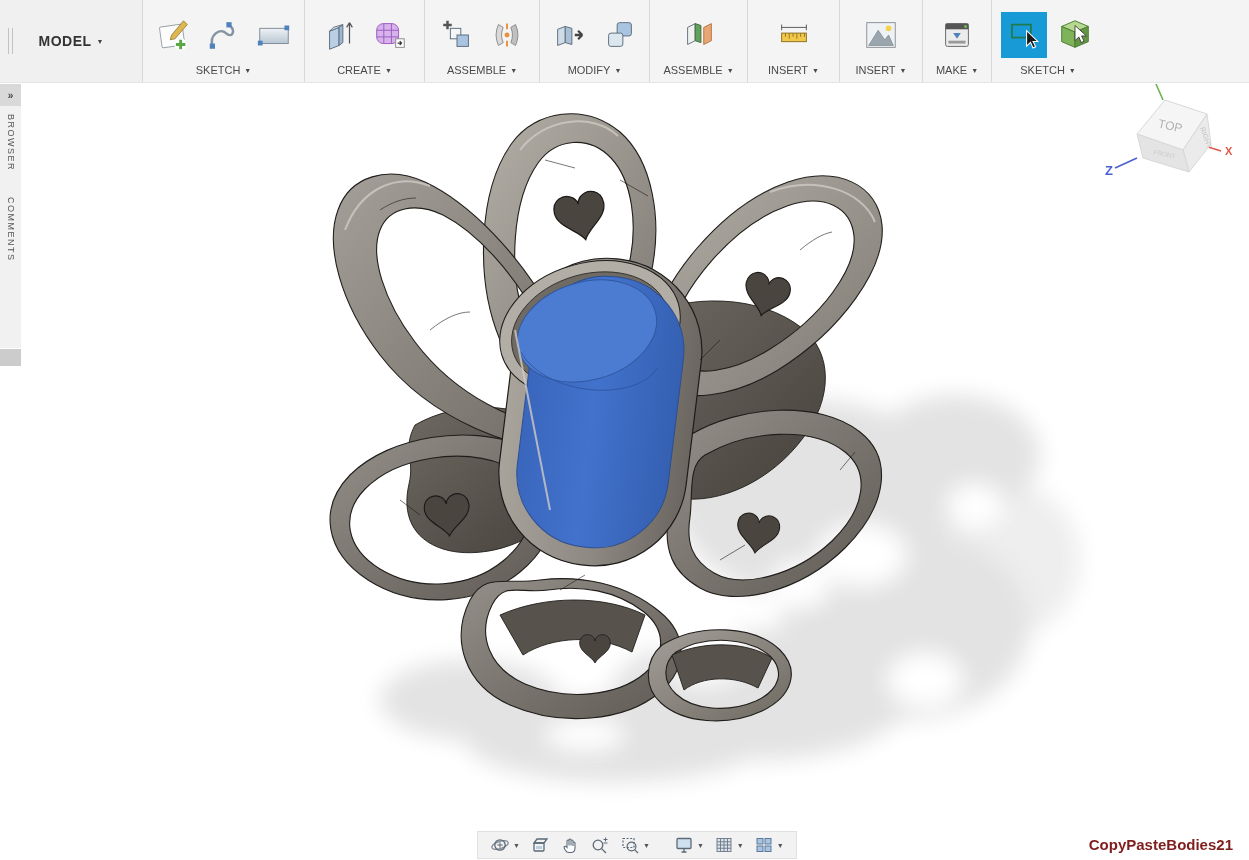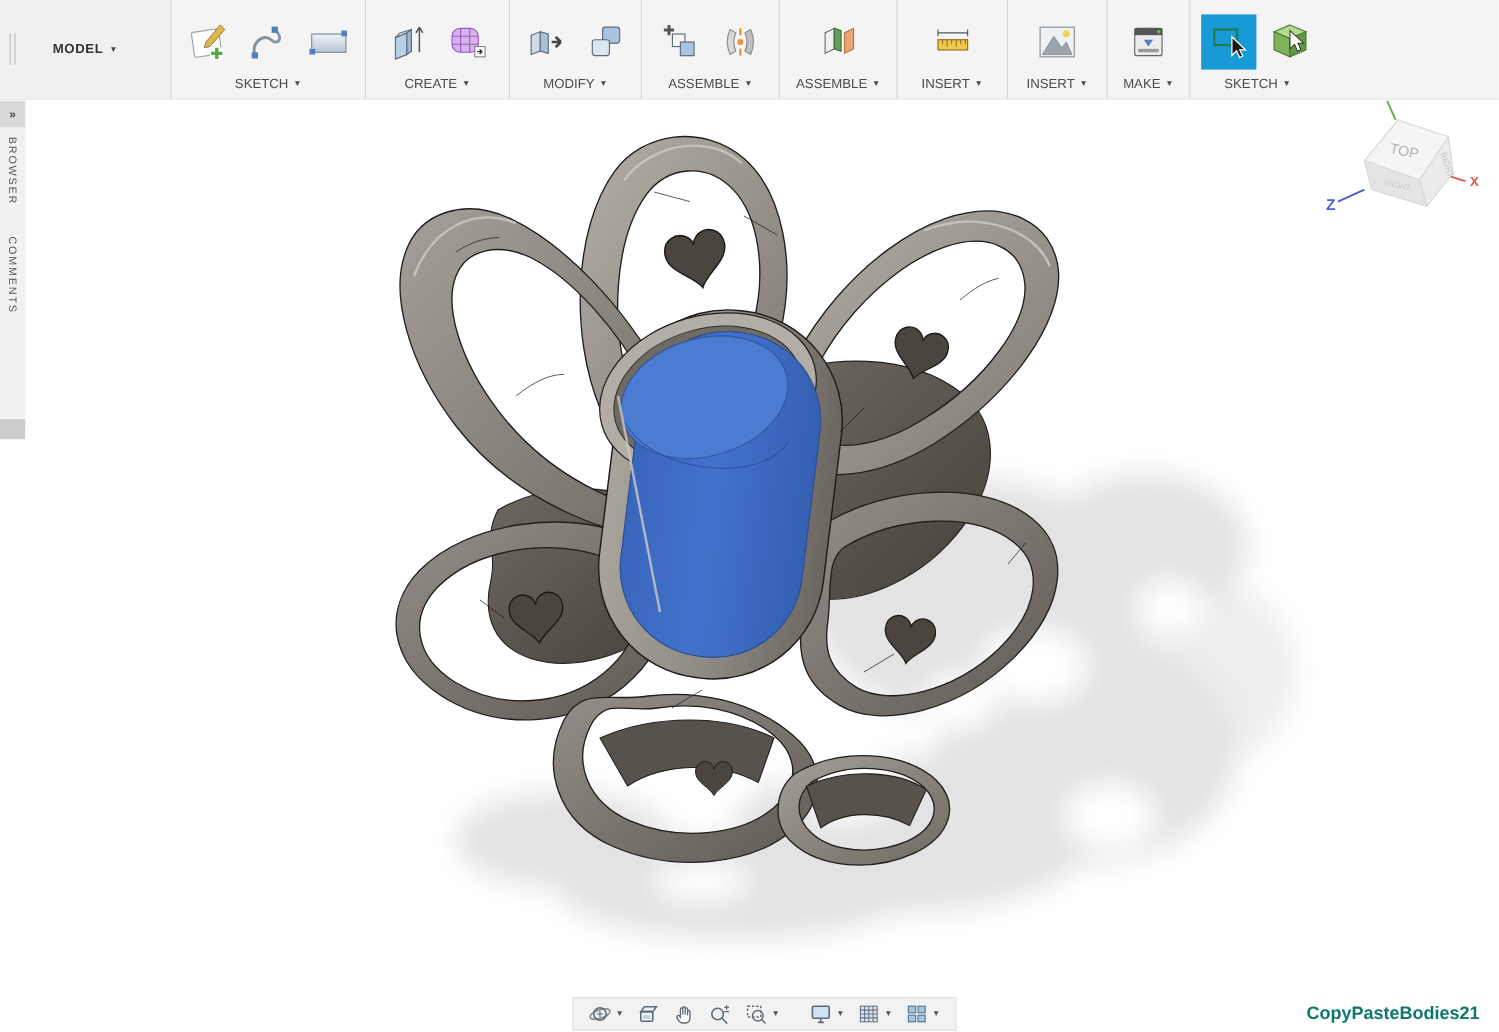--- a/index.html
+++ b/index.html
@@ -8,21 +8,21 @@
   #app { position:absolute; inset:0; width:1249px; height:860px; background:#fff; }
 
   
   .topbar { position:absolute; top:0; left:0; width:1249px; height:83px; background:#f4f4f4;
             border-bottom:1px solid #e6e6e6; display:flex; z-index:10; }
   .model-section { width:143px; height:100%; position:relative; display:flex; align-items:center;
                    justify-content:center; border-right:1px solid #d8d8d8; background:#f0f0f0; }
   .grip { position:absolute; left:8px; top:28px; width:7px; height:26px; display:flex; gap:3px; }
   .grip span { width:1px; height:100%; background:#c2c2c2; }
   .model-btn { display:flex; align-items:center; gap:5px; cursor:pointer; }
-  .model-btn .lbl { font-size:11px; font-weight:bold; color:#333; letter-spacing:.5px; }
+  .model-btn .lbl { font-size:14px; font-weight:bold; color:#333; letter-spacing:.5px; }
   .model-btn .car { font-size:7px; color:#444; }
   .tb-group { height:100%; border-right:1px solid #d8d8d8; display:flex; flex-direction:column;
               align-items:center; justify-content:space-between; padding:6px 0 4px 0; }
   .tb-icons { display:flex; align-items:center; justify-content:center; gap:10px; flex:1; }
   .tb-label { display:flex; align-items:center; gap:4px; font-size:11px; color:#4a4a4a; cursor:pointer;
               padding-bottom:2px; }
   .tb-label .car { font-size:7px; color:#4a4a4a; }
   .tb-ico { width:40px; height:40px; display:flex; align-items:center; justify-content:center; cursor:pointer; }
   .tb-ico svg { width:38px; height:38px; }
   .tb-ico.active { background:#189ad6; width:46px; height:46px; }
@@ -47,21 +47,21 @@
 
   
   .navbar { position:absolute; left:477px; top:831px; height:28px; z-index:8; background:#f2f2f2;
             border:1px solid #e0e0e0; display:flex; align-items:center; padding:0 10px; gap:6px; }
   .nav-item { display:flex; align-items:center; gap:3px; cursor:pointer; padding:2px; }
   .nav-item svg { width:20px; height:20px; }
   .nav-car { font-size:7px; color:#555; }
   .nav-gap { width:8px; }
 
   
-  .doc-label { position:absolute; right:16px; bottom:7px; font-size:15px; font-weight:bold; color:#0f766e; z-index:8; }
+  .doc-label { position:absolute; right:16px; bottom:7px; font-size:15px; font-weight:bold; color:#7f1d1d; z-index:8; }
 </style>
 </head>
 <body>
 
 <div id="app">
 
   <svg class="canvas-svg" viewBox="0 0 1249 860">
     <defs>
       <linearGradient id="gA" x1="0" y1="0" x2="1" y2="1">
         <stop offset="0" stop-color="#b3aea6"></stop>
@@ -254,62 +254,62 @@
             <path d="M28 28.5 h4 m-1.8 -2 l2 2 l-2 2" stroke="#333" fill="none" stroke-width="1.2"></path>
           </svg>
         </div>
       </div>
       <div class="tb-label">
         <span>CREATE</span>
         <span class="car">▼</span>
       </div>
     </div>
 
-    <div class="tb-group g-modify">
-      <div class="tb-icons">
-        <div class="tb-ico">
-          <svg viewBox="0 0 40 40">
-            <path d="M7 14 l8 -3 v17 l-8 3 Z" fill="#cfdce8" stroke="#5c6b79"></path>
-            <path d="M15 11 l7 2 v17 l-7 -2 Z" fill="#a9c0d6" stroke="#5c6b79"></path>
-            <path d="M25 20 h8 m0 0 l-4.5 -4.5 M33 20 l-4.5 4.5" stroke="#444" stroke-width="2.4" fill="none"></path>
-          </svg>
-        </div>
-        <div class="tb-ico">
-          <svg viewBox="0 0 40 40">
-            <rect x="17" y="7" width="15" height="14" rx="2.5" fill="#a9c4e0" stroke="#5c6b79"></rect>
-            <rect x="8" y="18" width="15" height="14" rx="2.5" fill="#dce6ef" stroke="#5c6b79"></rect>
-          </svg>
-        </div>
-      </div>
-      <div class="tb-label">
-        <span>MODIFY</span>
-        <span class="car">▼</span>
-      </div>
-    </div>
-
     <div class="tb-group g-assemble">
       <div class="tb-icons">
         <div class="tb-ico">
           <svg viewBox="0 0 40 40">
             <path d="M10 5 v9 M5.5 9.5 h9" stroke="#555" stroke-width="2.6"></path>
             <rect x="13" y="13" width="11" height="11" fill="#f4f6f8" stroke="#5c6b79"></rect>
             <rect x="20" y="20" width="12" height="12" fill="#a9c4e0" stroke="#5c6b79"></rect>
           </svg>
         </div>
         <div class="tb-ico">
           <svg viewBox="0 0 40 40">
             <path d="M11 9 q-5 11 0 22 l5 -3 q-3.5 -8 0 -16 Z" fill="#d9d9d9" stroke="#8a8a8a"></path>
             <path d="M29 9 q5 11 0 22 l-5 -3 q3.5 -8 0 -16 Z" fill="#c0c0c0" stroke="#8a8a8a"></path>
             <circle cx="20" cy="20" r="2.6" fill="#e8913a"></circle>
             <path d="M20 14 v-6 m0 24 v-6" stroke="#e8913a" stroke-width="2"></path>
           </svg>
         </div>
       </div>
       <div class="tb-label">
         <span>ASSEMBLE</span>
+        <span class="car">▼</span>
+      </div>
+    </div>
+
+    <div class="tb-group g-modify">
+      <div class="tb-icons">
+        <div class="tb-ico">
+          <svg viewBox="0 0 40 40">
+            <path d="M7 14 l8 -3 v17 l-8 3 Z" fill="#cfdce8" stroke="#5c6b79"></path>
+            <path d="M15 11 l7 2 v17 l-7 -2 Z" fill="#a9c0d6" stroke="#5c6b79"></path>
+            <path d="M25 20 h8 m0 0 l-4.5 -4.5 M33 20 l-4.5 4.5" stroke="#444" stroke-width="2.4" fill="none"></path>
+          </svg>
+        </div>
+        <div class="tb-ico">
+          <svg viewBox="0 0 40 40">
+            <rect x="17" y="7" width="15" height="14" rx="2.5" fill="#a9c4e0" stroke="#5c6b79"></rect>
+            <rect x="8" y="18" width="15" height="14" rx="2.5" fill="#dce6ef" stroke="#5c6b79"></rect>
+          </svg>
+        </div>
+      </div>
+      <div class="tb-label">
+        <span>MODIFY</span>
         <span class="car">▼</span>
       </div>
     </div>
 
     <div class="tb-group g-construct">
       <div class="tb-icons">
         <div class="tb-ico">
           <svg viewBox="0 0 40 40">
             <path d="M8 12 l8 -4 v18 l-8 4 Z" fill="#f0f0f0" stroke="#667080"></path>
             <path d="M16 8 l6 2 v18 l-6 -2 Z" fill="#63a05e" stroke="#3c6b3a"></path>

